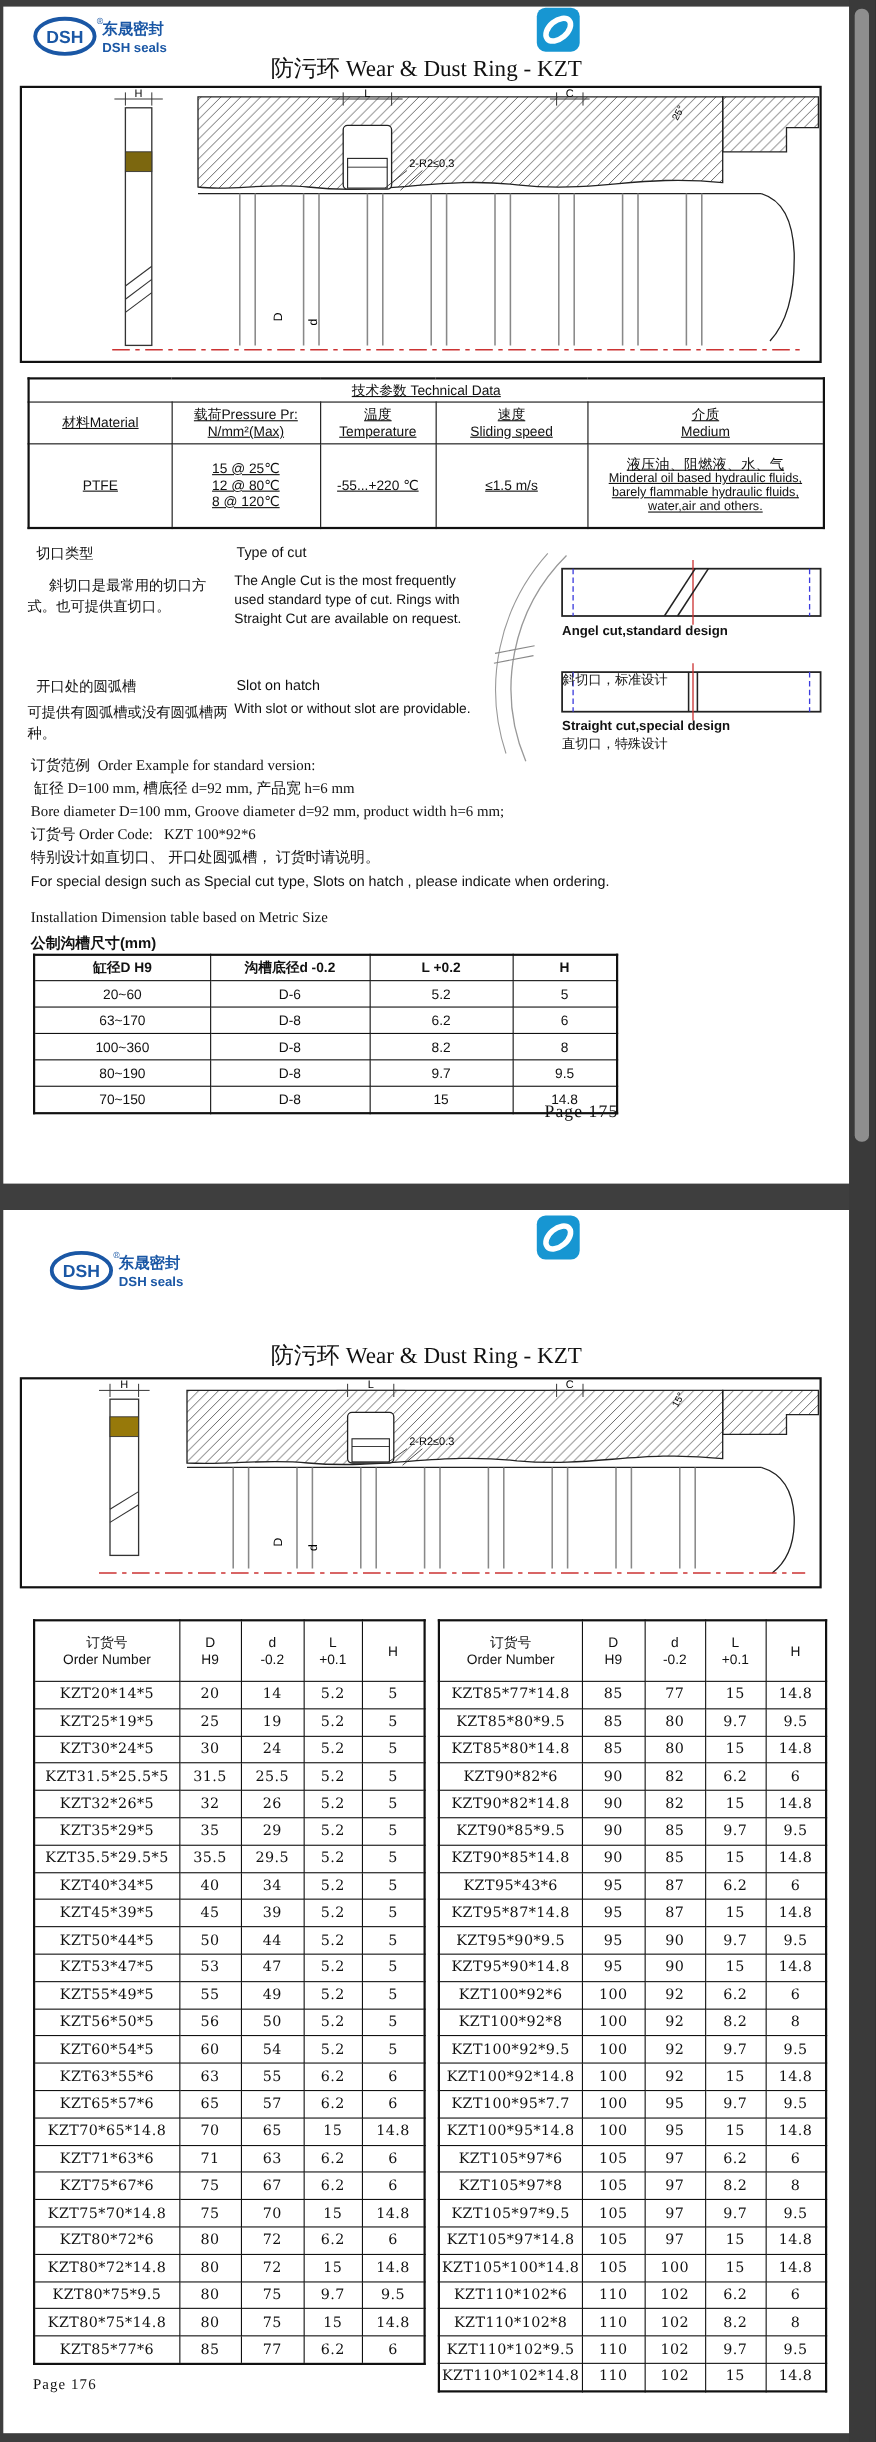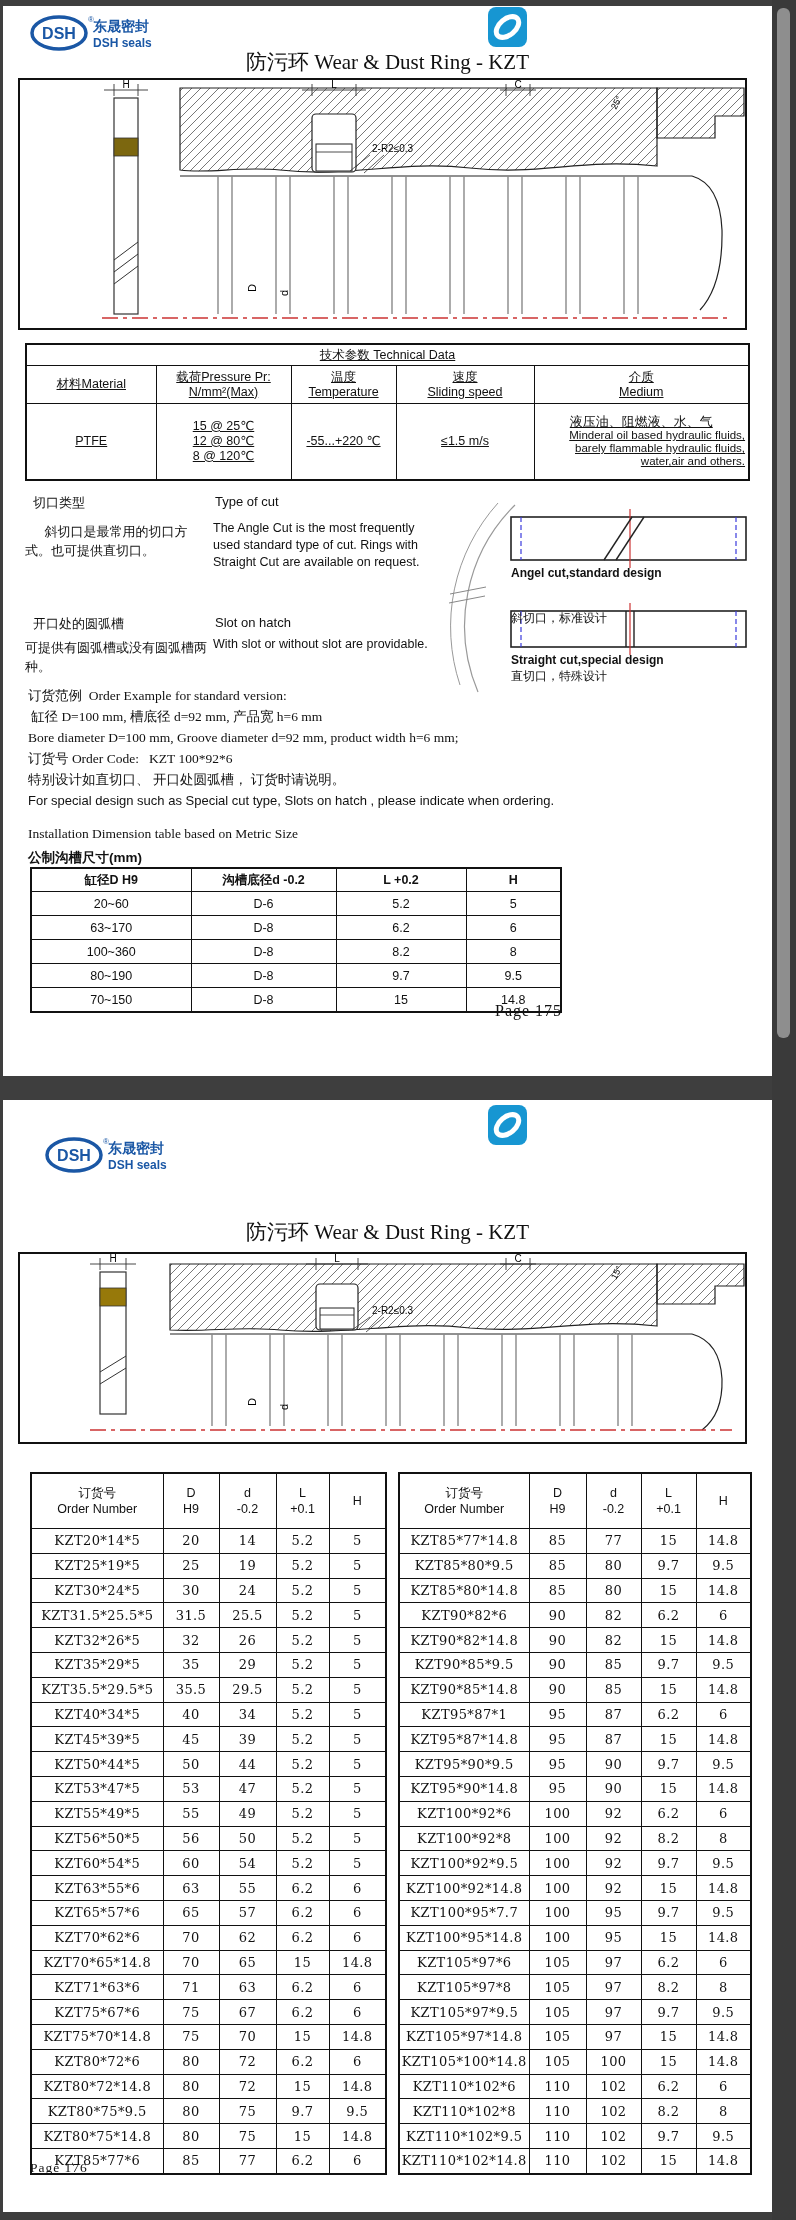--- a/index.html
+++ b/index.html
@@ -19,21 +19,21 @@
   
   table{border-collapse:collapse;table-layout:fixed;background:#fff;}
   table.dt{border:2px solid #111;}
   table.dt td,table.dt th{border:1.5px solid #111;text-align:center;vertical-align:middle;
       font-weight:normal;padding:0;overflow:hidden;}
   
   #techtbl{font-size:12.5px;text-decoration:underline;}
   #techtbl .ttl{height:20px;font-size:12.5px;}
   #techtbl .hd{height:38px;line-height:15px;}
   #techtbl .bd{height:76px;line-height:15px;}
-  #techtbl .med-en{font-size:11.5px;line-height:13px;padding:0 3px;text-align:right;}
+  #techtbl .med-en{font-size:11.5px;line-height:13px;padding:0 3px;}
   
   #metrictbl{font-size:12.5px;}
   #metrictbl th{height:22px;font-weight:bold;}
   #metrictbl td{height:23px;}
   
   .ordertbl{font-size:13px;}
   .ordertbl th{height:54px;font-size:12.5px;line-height:16px;font-family:"Liberation Sans","DejaVu Sans",sans-serif;}
   .ordertbl td{height:23.8px;font-family:"DejaVu Serif","Liberation Serif",serif;letter-spacing:.4px;font-size:13px;}
   .smalltext{font-size:12.5px;line-height:17px;}
   .zh-par{font-size:13px;line-height:19px;}
@@ -494,27 +494,20 @@
             <td>6</td>
           </tr>
           <tr>
             <td>KZT65*57*6</td>
             <td>65</td>
             <td>57</td>
             <td>6.2</td>
             <td>6</td>
           </tr>
           <tr>
-            <td>KZT70*62*6</td>
-            <td>70</td>
-            <td>62</td>
-            <td>6.2</td>
-            <td>6</td>
-          </tr>
-          <tr>
             <td>KZT70*65*14.8</td>
             <td>70</td>
             <td>65</td>
             <td>15</td>
             <td>14.8</td>
           </tr>
           <tr>
             <td>KZT71*63*6</td>
             <td>71</td>
             <td>63</td>
@@ -646,21 +639,21 @@
             <td>9.5</td>
           </tr>
           <tr>
             <td>KZT90*85*14.8</td>
             <td>90</td>
             <td>85</td>
             <td>15</td>
             <td>14.8</td>
           </tr>
           <tr>
-            <td>KZT95*87*1</td>
+            <td>KZT95*43*6</td>
             <td>95</td>
             <td>87</td>
             <td>6.2</td>
             <td>6</td>
           </tr>
           <tr>
             <td>KZT95*87*14.8</td>
             <td>95</td>
             <td>87</td>
             <td>15</td>

